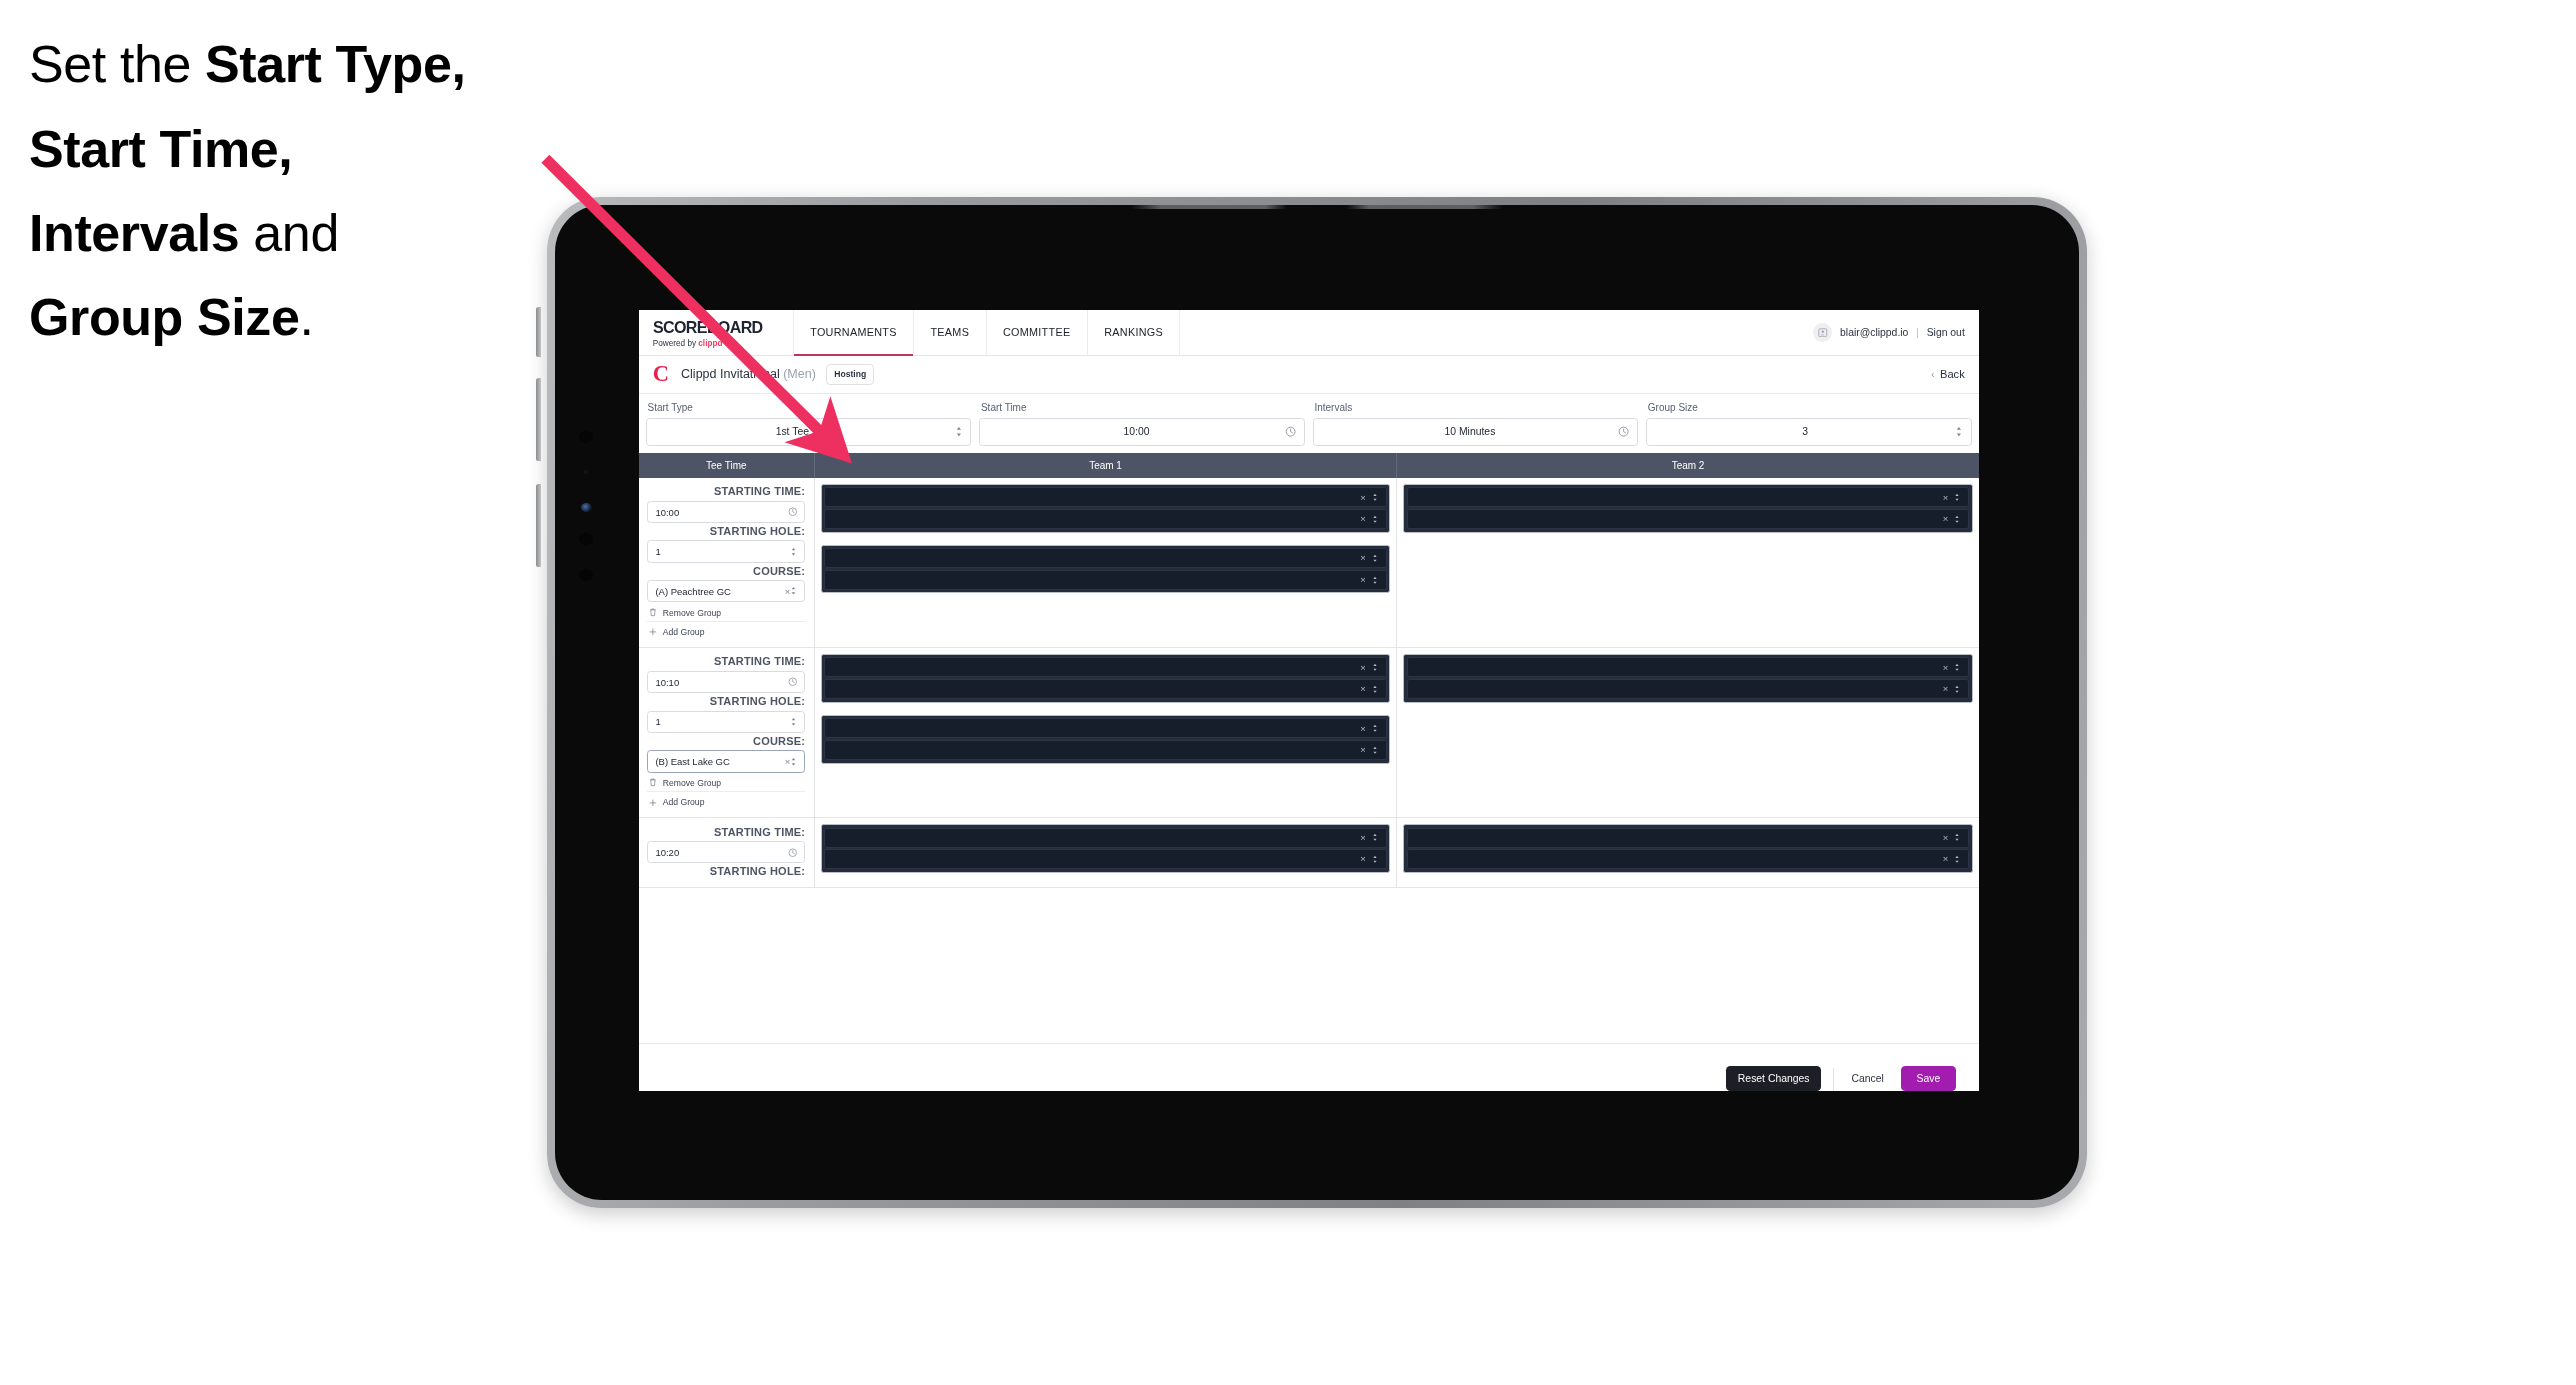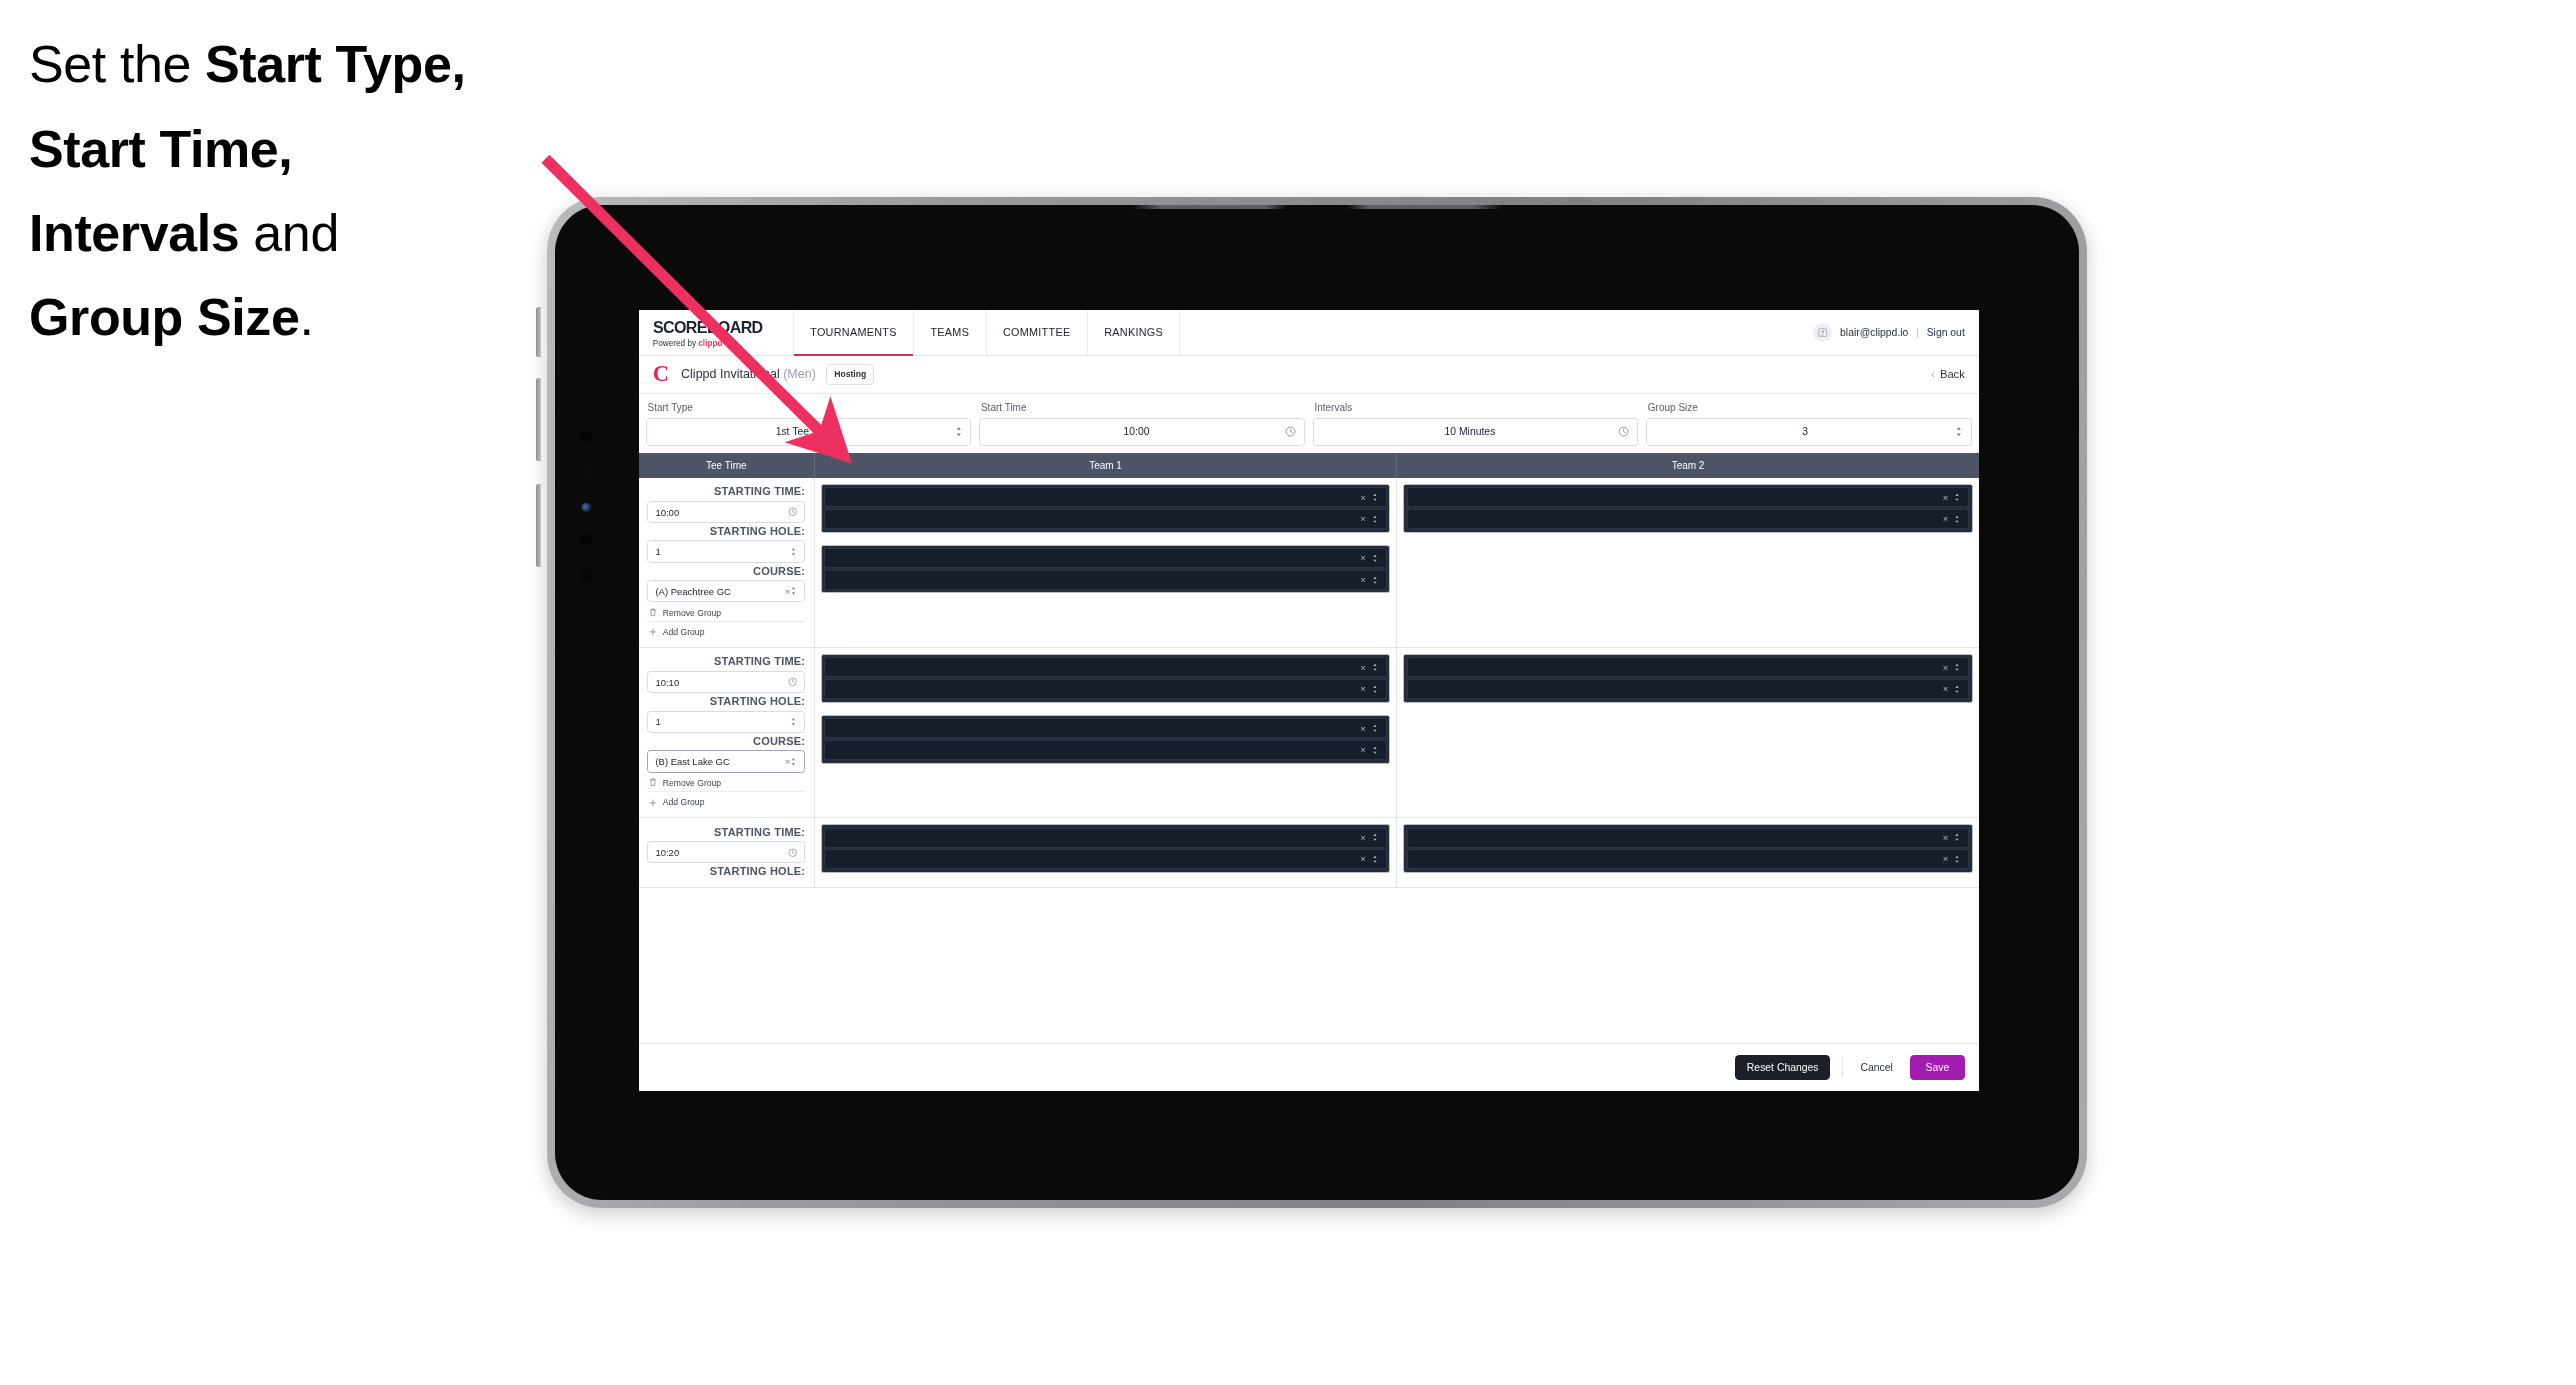--- a/index.html
+++ b/index.html
@@ -230,22 +230,22 @@
     display:flex; align-items:center; justify-content:flex-end;
     gap: 6px; padding-right: 7.8px;
   }
   .prow .px { color:#b2b7c2; font-size: 9.5px; line-height:1; }
   .prow .pc { color:#b2b7c2; font-size: 8.6px; line-height:1; display:flex; }
 
   
   .actionbar {
     height: 48px; flex:0 0 48px;
     border-top:0.9px solid #e6e7ea;
-    display:flex; align-items:center; justify-content:flex-end;
-    gap: 12px; padding-right: 14px; background:#fff;
+    display:flex; align-items:flex-end; justify-content:flex-end;
+    gap: 12px; padding-right: 23px; background:#fff;
   }
   .btn {
     font-size: 10.4px; border-radius:4.3px; cursor:pointer;
     display:flex; align-items:center; justify-content:center;
   }
   .btn.reset { background:#1c1f26; color:#fff; padding: 7px 12px; font-weight:400; }
   .vbar { width:0.9px; height:22.4px; background:#e2e3e7; }
   .btn.cancel { background:transparent; color:#2b3140; padding: 7px 5.2px; }
   .btn.save { background:#a21caf; color:#fff; padding: 7px 15.5px; }
 

